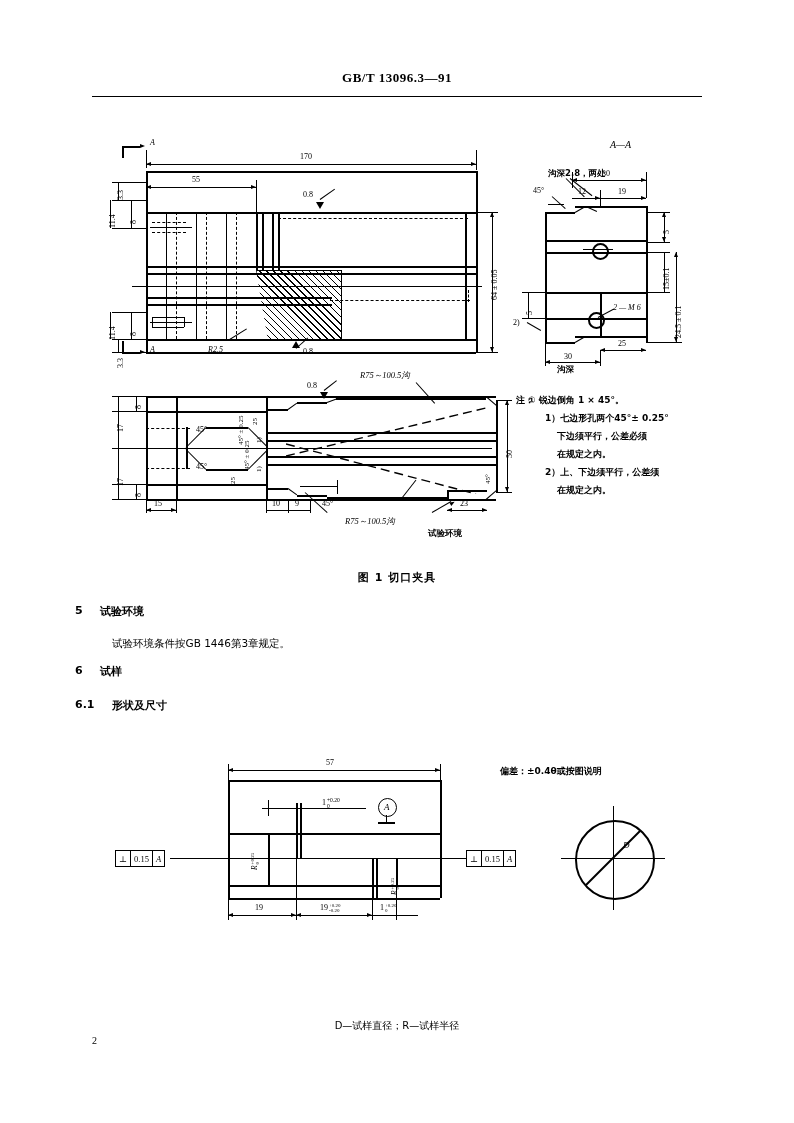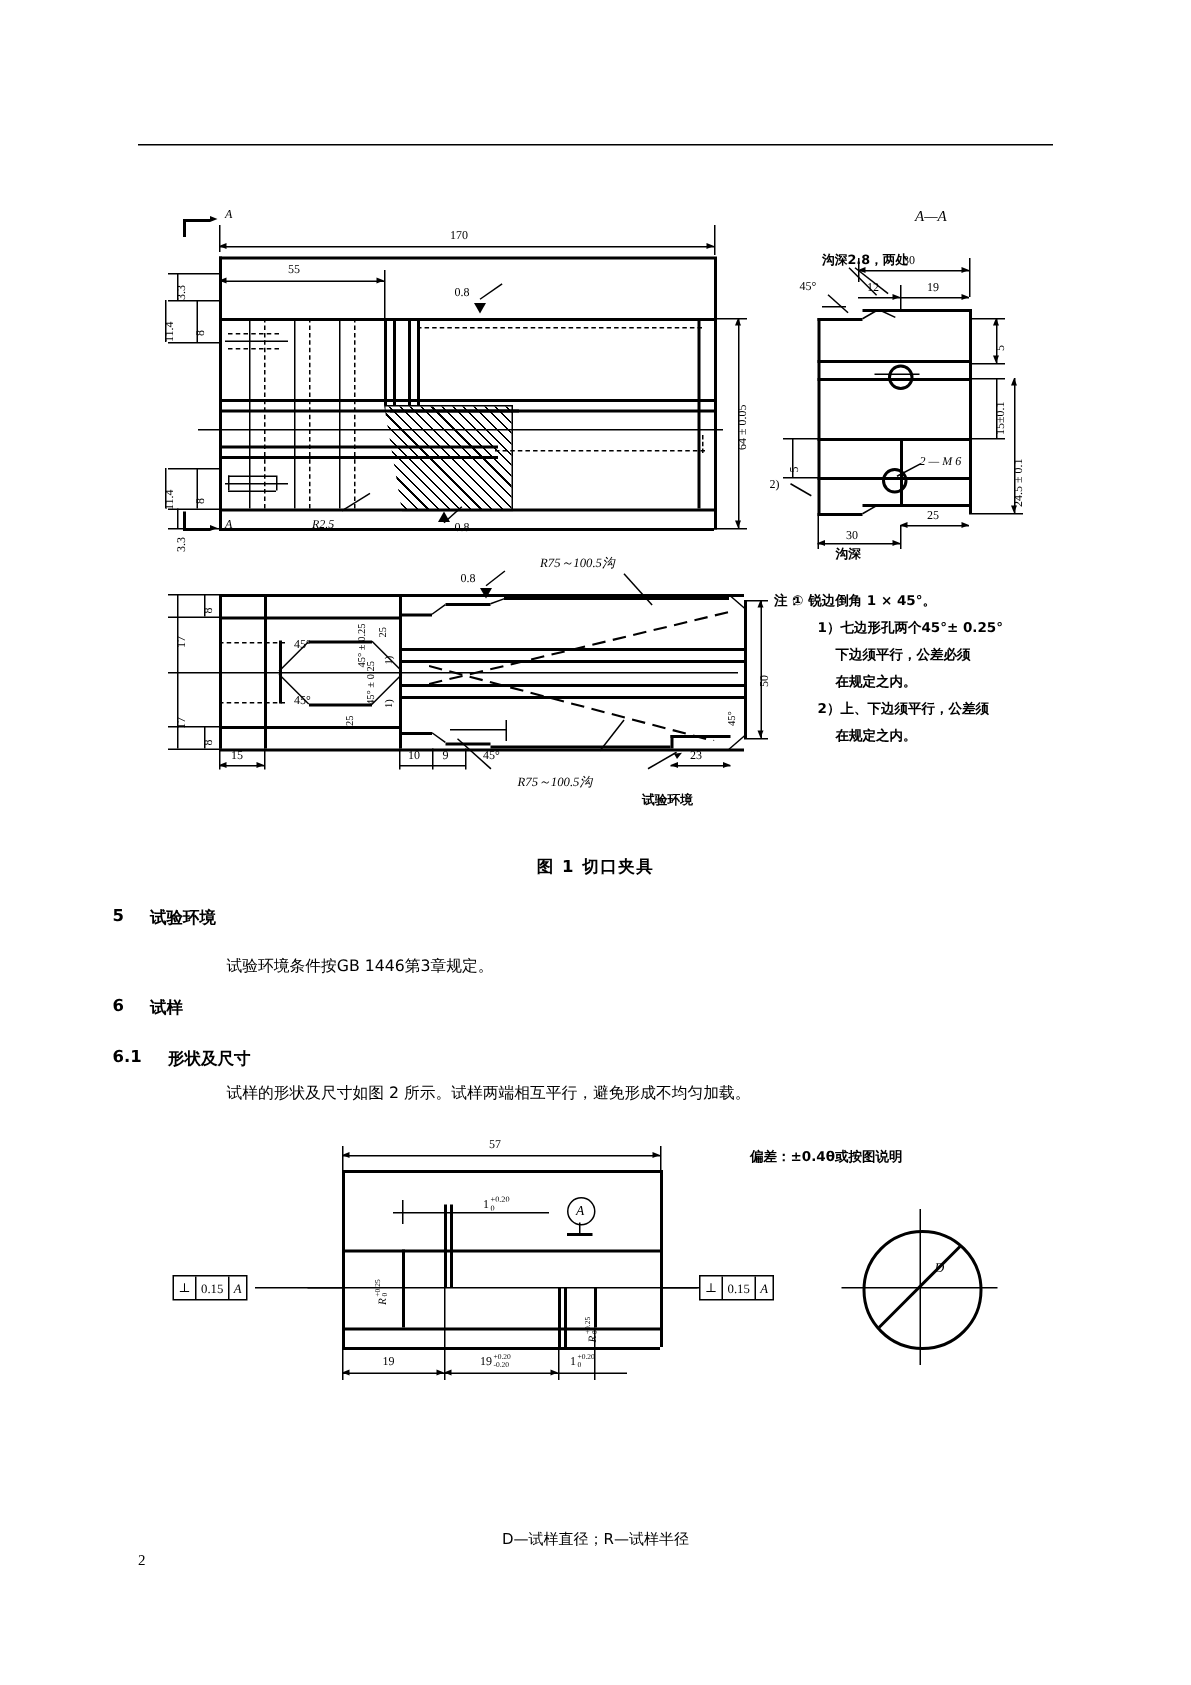--- a/index.html
+++ b/index.html
@@ -52,39 +52,40 @@
     font-weight:bold;font-size:11px;letter-spacing:1px;
   }
   .figsub{
     position:absolute;text-align:center;font-family:"DejaVu Sans",sans-serif;
     font-size:10px;
   }
   .sec-h{
     position:absolute;font-family:"DejaVu Sans",sans-serif;font-weight:bold;font-size:11px;
   }
   .para{
-    position:absolute;font-family:"DejaVu Sans",sans-serif;font-size:10.5px;margin-left:39px;
+    position:absolute;font-family:"DejaVu Sans",sans-serif;font-size:10.5px;
   }
 
   
   .note{position:absolute;font-family:"DejaVu Sans",sans-serif;font-size:9px;white-space:nowrap;font-weight:bold;}
 
   
   .tolframe{position:absolute;display:flex;border:1.3px solid #000;height:15px;align-items:stretch;}
   .tolframe>div{display:flex;align-items:center;justify-content:center;font-size:8.5px;padding:0 3px;}
   .tolframe>div+div{border-left:1.3px solid #000;}
 
   
   .circ{position:absolute;border:2px solid #000;border-radius:50%;}
 </style>
 </head>
 <body>
 
 <div class="page">
 
+  <div id="header-title">GB/T 13096.3—91</div>
   <div id="header-rule"></div>
   <div id="page-number">2</div>
 
   <div>
 
     <div class="ln h2" style="left:122px;top:146px;width:18px;"></div>
     <div class="ln v2" style="left:122px;top:146px;height:12px;"></div>
     <div class="arrowR" style="left:140px;top:143.5px;"></div>
     <div class="numi" style="left:150px;top:138px;">A</div>
 
@@ -420,21 +421,20 @@
 
   <div class="sec-h" style="left:75px;top:604px;">5</div>
   <div class="sec-h" style="left:100px;top:604px;">试验环境</div>
   <div class="para" style="left:112px;top:637px;">试验环境条件按GB 1446第3章规定。</div>
 
   <div class="sec-h" style="left:75px;top:664px;">6</div>
   <div class="sec-h" style="left:100px;top:664px;">试样</div>
 
   <div class="sec-h" style="left:75px;top:698px;">6.1</div>
   <div class="sec-h" style="left:112px;top:698px;">形状及尺寸</div>
-  <div class="para" style="left:112px;top:722px;">试样的形状及尺寸如图 2 所示。试样两端相互平行，避免形成不均匀加载。</div>
 
   <div>
 
     <div class="cn" style="left:500px;top:765px;font-size:9px;">偏差：±0.4θ或按图说明</div>
 
     <div class="ln h" style="left:228px;top:770px;width:212px;"></div>
     <div class="arrowL" style="left:228px;top:767.5px;"></div>
     <div class="arrowR" style="left:435px;top:767.5px;"></div>
     <div class="ln v" style="left:228px;top:764px;height:16px;"></div>
     <div class="ln v" style="left:440px;top:764px;height:16px;"></div>

